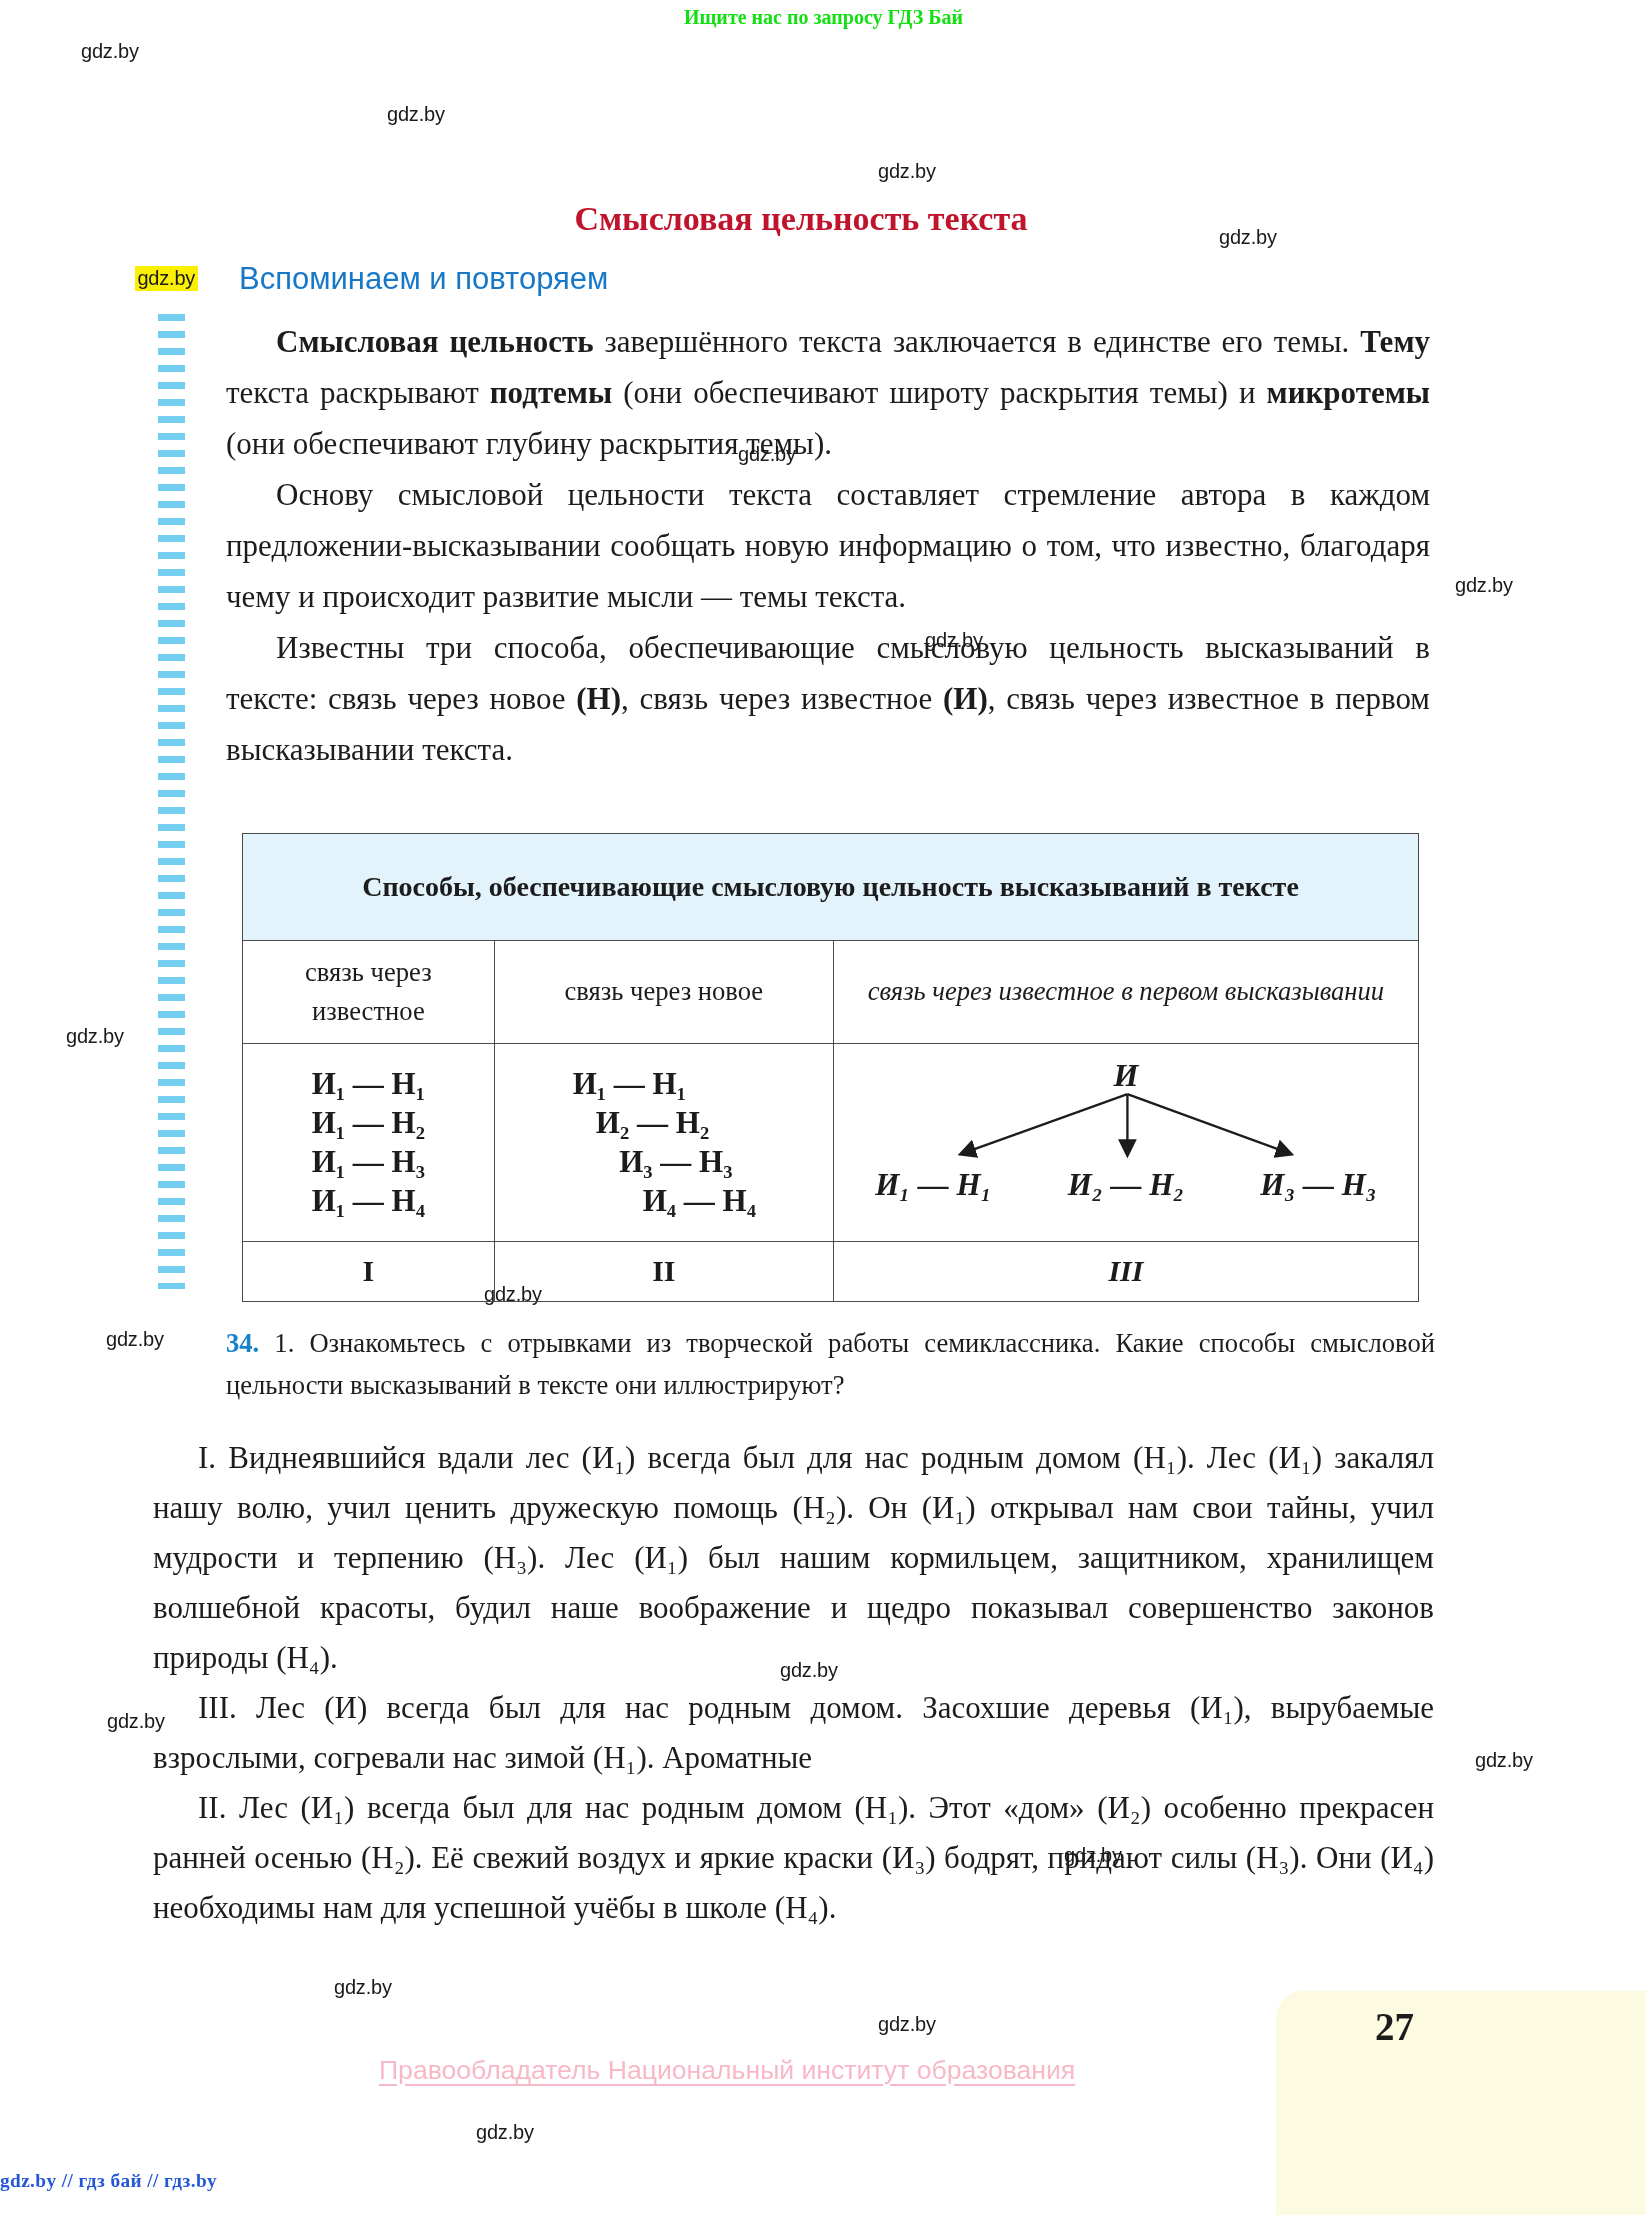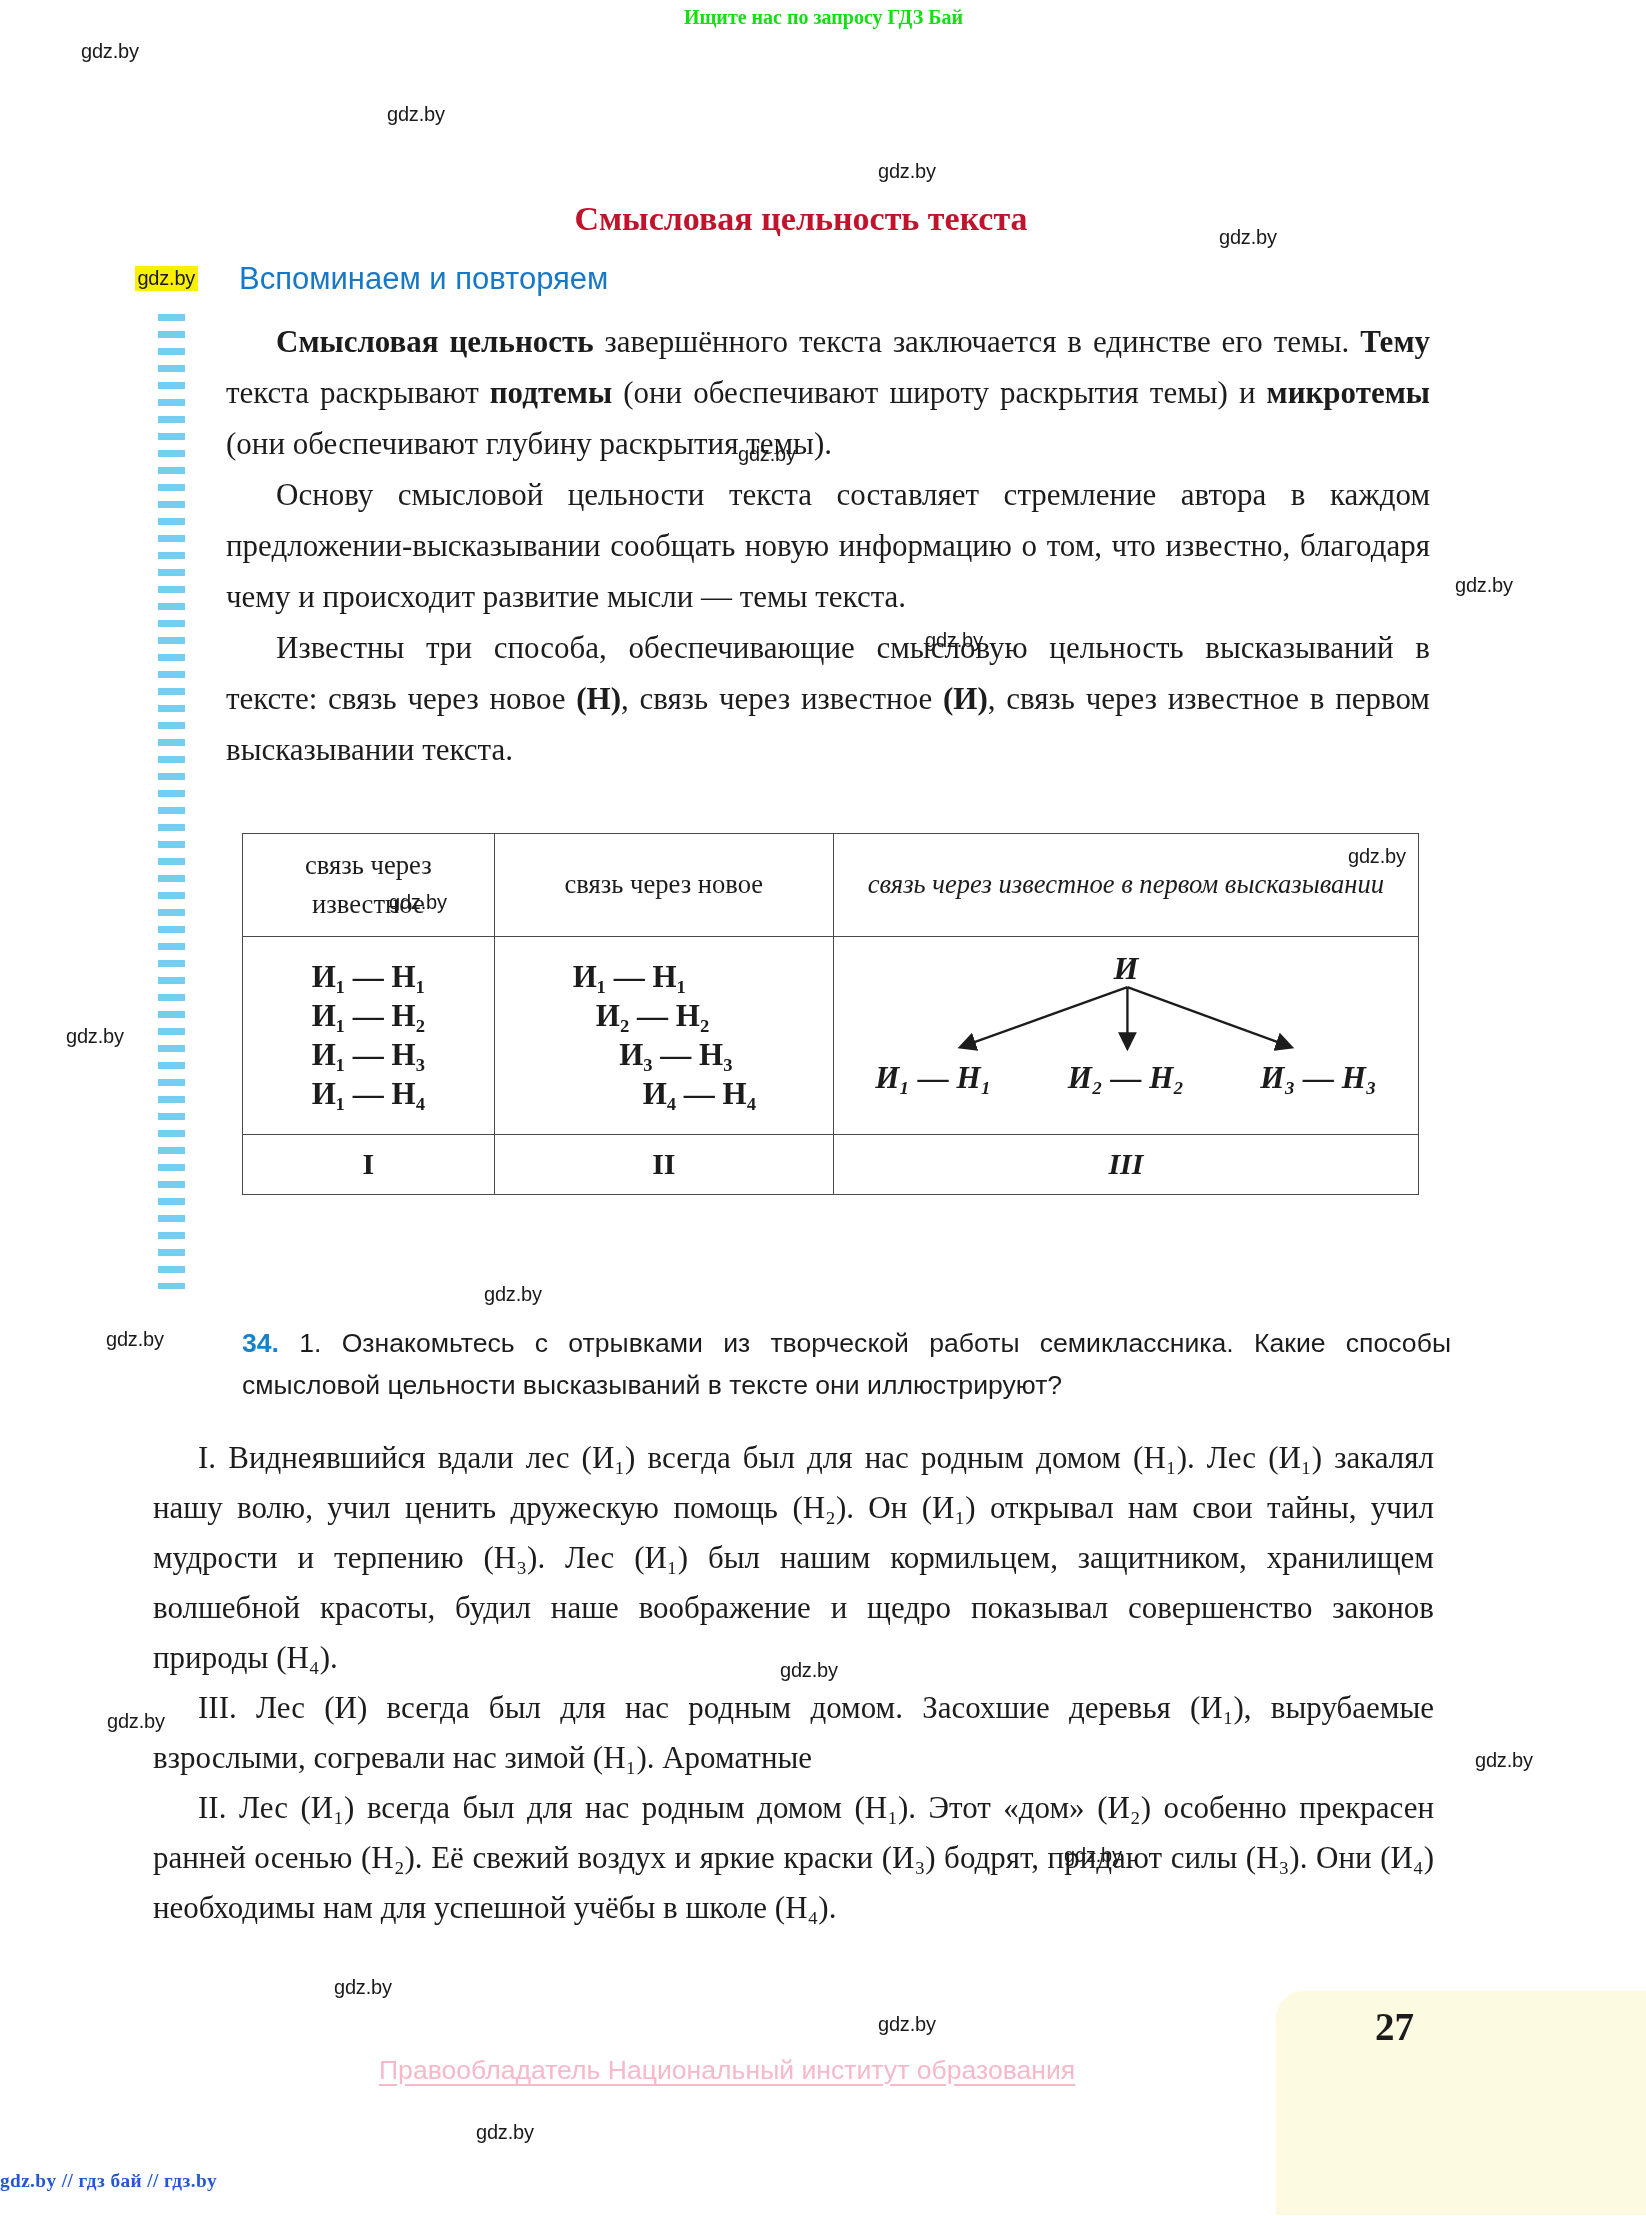--- a/index.html
+++ b/index.html
@@ -154,22 +154,22 @@
   }
   .dg-svg { position:absolute; left:0; top:37px; width:100%; height:77px; }
   .dg-row {
     position:absolute; left:0; right:0; top:113px;
     display:flex; justify-content:space-around;
     font-size:31px; font-weight:bold;
   }
 
   
   .ex-head {
-    position:absolute; left:242px; top:1322px; width:1209px;
-    font-family:Liberation Sans, sans-serif;
+    position:absolute; left:226px; top:1322px; width:1209px;
+    font-family:Liberation Serif, serif;
     font-size:26.6px; line-height:42px;
     color:#1c1c1c; text-align:justify;
   }
   .ex-num { color:#1683c8; font-weight:bold; }
 
   .ex-body {
     position:absolute; left:153px; top:1433px; width:1281px;
     font-size:31px; line-height:50px;
     color:#1c1c1c; text-align:justify;
   }
@@ -223,20 +223,23 @@
   <div class="dash-rule"></div>
 
   <div class="body-block">
     <p><b>Смысловая цельность</b><span> завершённого текста заключается в единстве его темы. </span><b>Тему</b><span> текста раскрывают </span><b>подтемы</b><span> (они обеспечивают широту раскрытия темы) и </span><b>микротемы</b><span> (они обеспечивают глубину раскрытия темы).</span></p>
     <p class="p2">Основу смысловой цельности текста составляет стремление автора в каждом предложении-высказывании сообщать новую информацию о том, что известно, благодаря чему и происходит развитие мысли — темы текста.</p>
     <p class="p2"><span>Известны три способа, обеспечивающие смысловую цельность высказываний в тексте: связь через новое </span><b>(Н)</b><span>, связь через известное </span><b>(И)</b><span>, связь через известное в первом высказывании текста.</span></p>
   </div>
 
   <table class="tbl">
     <tbody>
+        <tr>
+      <td class="t-head" colspan="3">Способы, обеспечивающие смысловую цельность высказываний в тексте</td>
+    </tr>
     <tr>
       <td class="t-sub col1">связь через известное</td>
       <td class="t-sub col2">связь через новое</td>
       <td class="t-sub col3">связь через известное в первом высказывании</td>
     </tr>
     <tr>
       <td class="t-form col1">
         <div class="frow">И₁ — Н₁</div>
         <div class="frow">И₁ — Н₂</div>
         <div class="frow">И₁ — Н₃</div>

